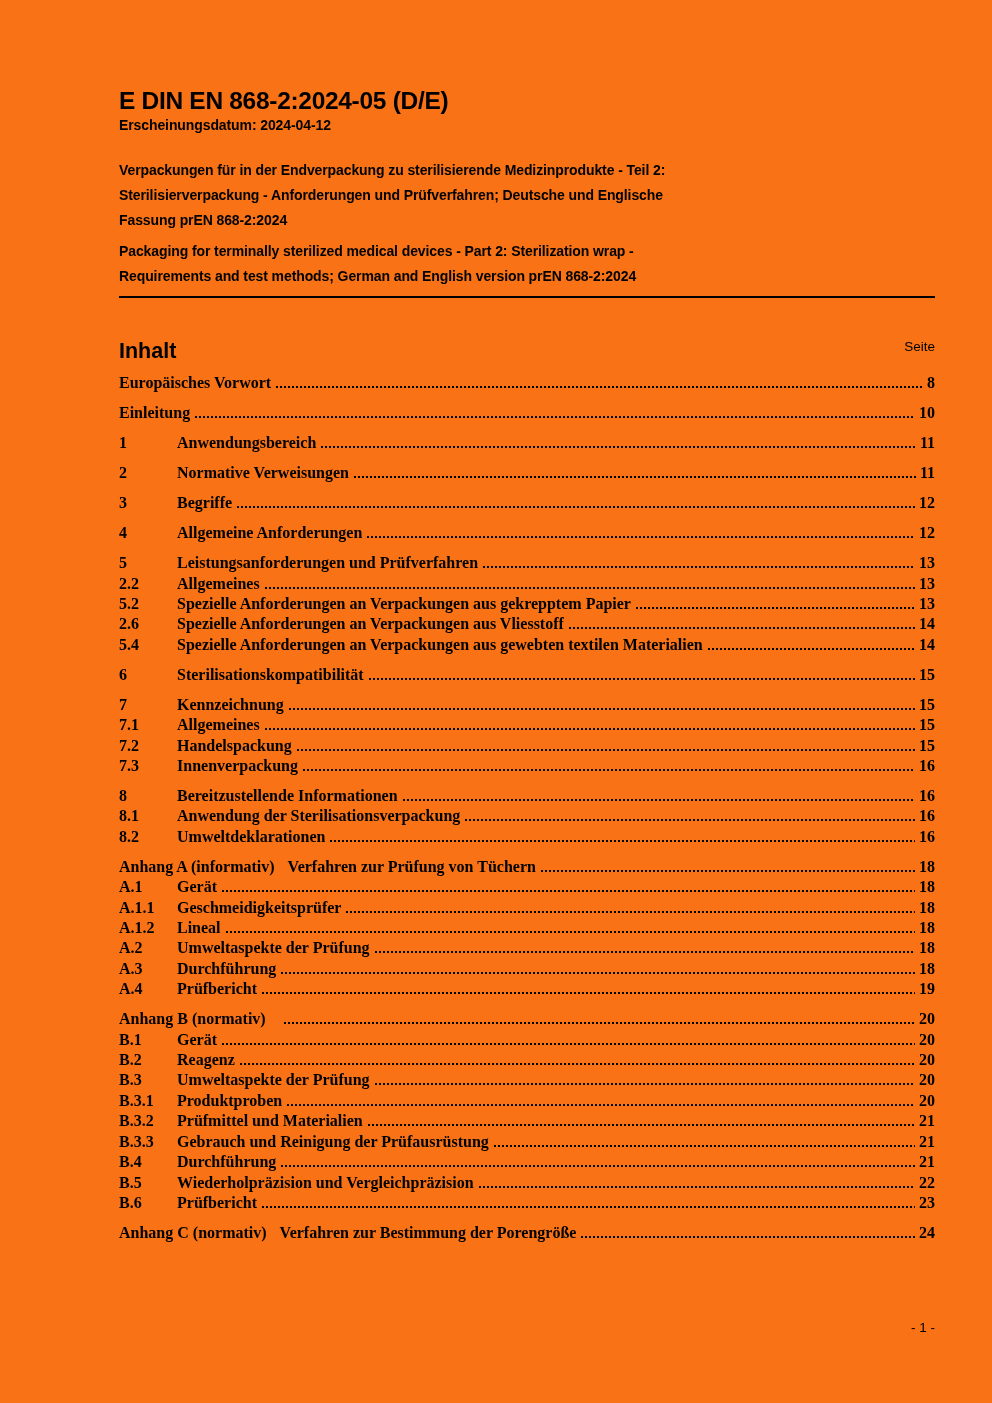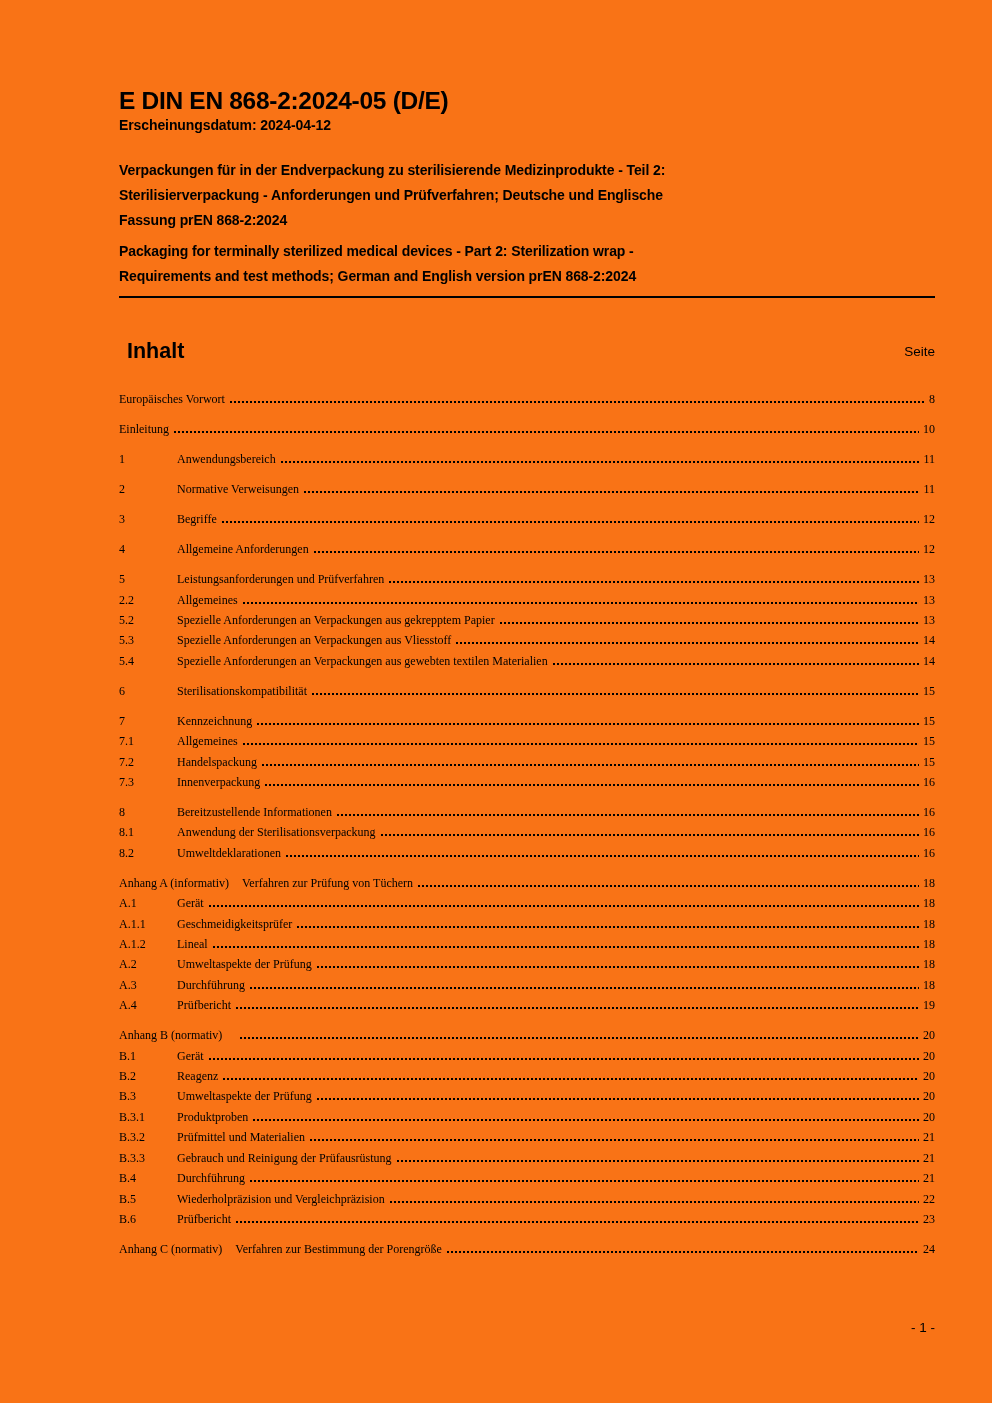--- a/index.html
+++ b/index.html
@@ -21,31 +21,30 @@
     font-size:14px;font-weight:bold;letter-spacing:-0.1px;
   }
   .title{
     margin:0;white-space:pre-line;
     font-weight:bold;font-size:14px;line-height:25px;letter-spacing:-0.1px;
   }
   .title-de{margin-top:25px;}
   .title-en{margin-top:6px;padding-bottom:7px;border-bottom:2.5px solid #000;}
 
   .toc-header{
-    display:flex;justify-content:space-between;align-items:center;
+    display:flex;justify-content:space-between;align-items:flex-start;
     margin-top:41px;
-    margin-left:8px;
   }
   .toc-heading{font-size:21.5px;font-weight:bold;}
   .page-col-label{font-size:13.5px;font-weight:normal;}
 
   #toc-list{
-    margin-top:25px;
+    margin-top:9px;
     font-family:"Liberation Serif",serif;
-    font-weight:normal;font-size:12px;
+    font-weight:bold;font-size:16px;
   }
   .toc-row{
     display:flex;align-items:baseline;
     line-height:20.4px;white-space:nowrap;
   }
   .toc-row.group{margin-top:9.6px;}
   .toc-num{flex:0 0 58px;}
   .toc-prefix{margin-right:13px;}
   .toc-title{white-space:pre;}
   .leader{
@@ -128,21 +127,21 @@
           <span class="leader"></span>
           <span class="toc-page">13</span>
         </div>
         <div class="toc-row">
           <span class="toc-num">5.2</span>
           <span class="toc-title">Spezielle Anforderungen an Verpackungen aus gekrepptem Papier</span>
           <span class="leader"></span>
           <span class="toc-page">13</span>
         </div>
         <div class="toc-row">
-          <span class="toc-num">5.3</span>
+          <span class="toc-num">2.6</span>
           <span class="toc-title">Spezielle Anforderungen an Verpackungen aus Vliesstoff</span>
           <span class="leader"></span>
           <span class="toc-page">14</span>
         </div>
         <div class="toc-row">
           <span class="toc-num">5.4</span>
           <span class="toc-title">Spezielle Anforderungen an Verpackungen aus gewebten textilen Materialien</span>
           <span class="leader"></span>
           <span class="toc-page">14</span>
         </div>

